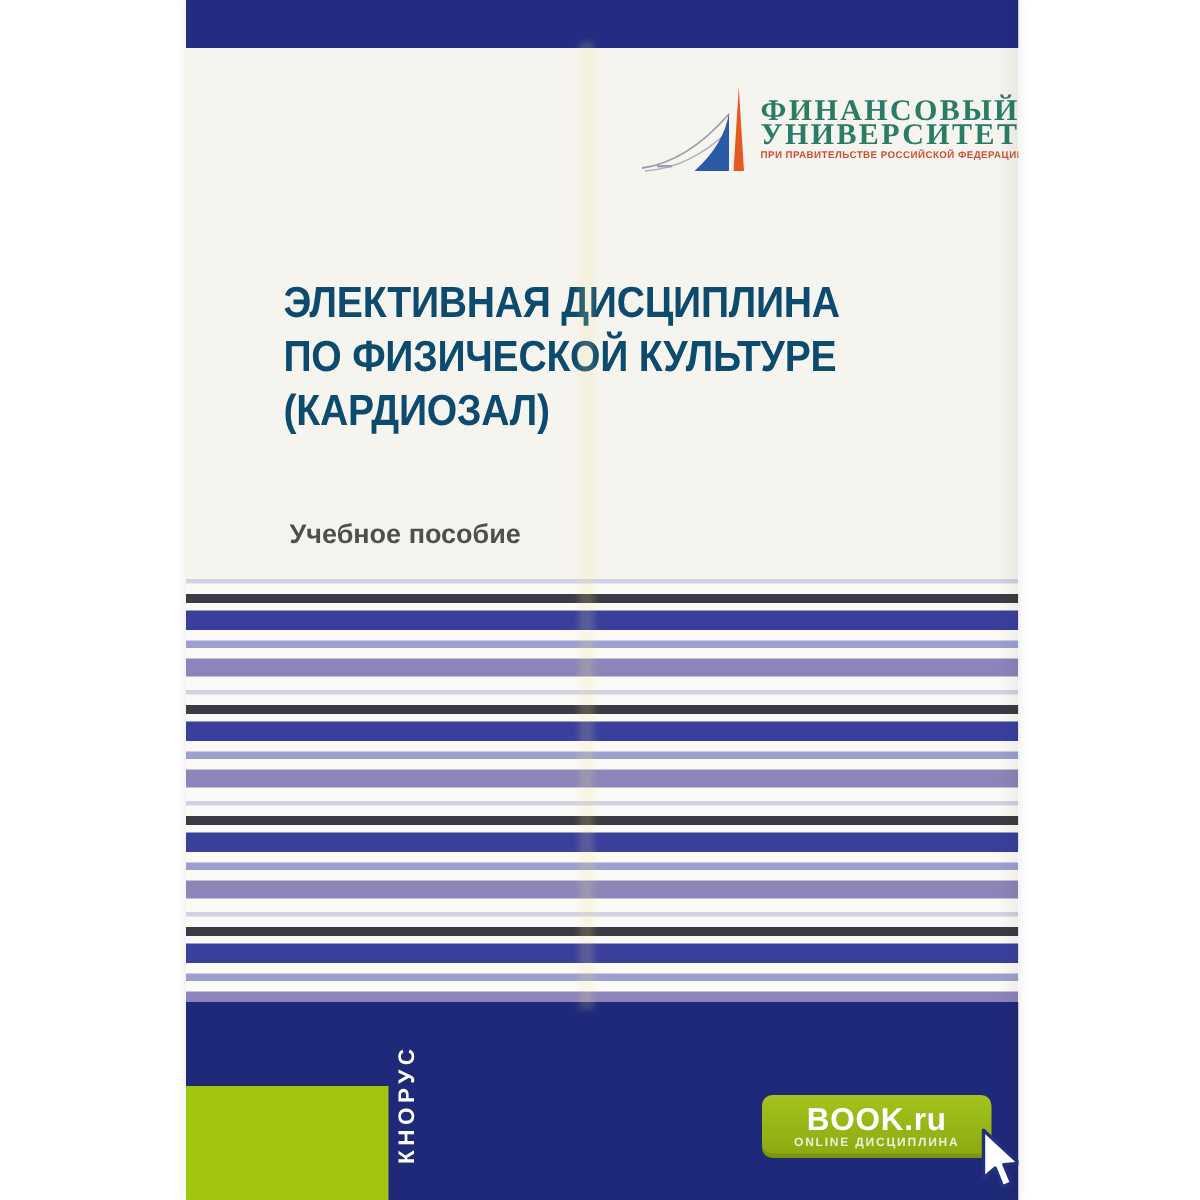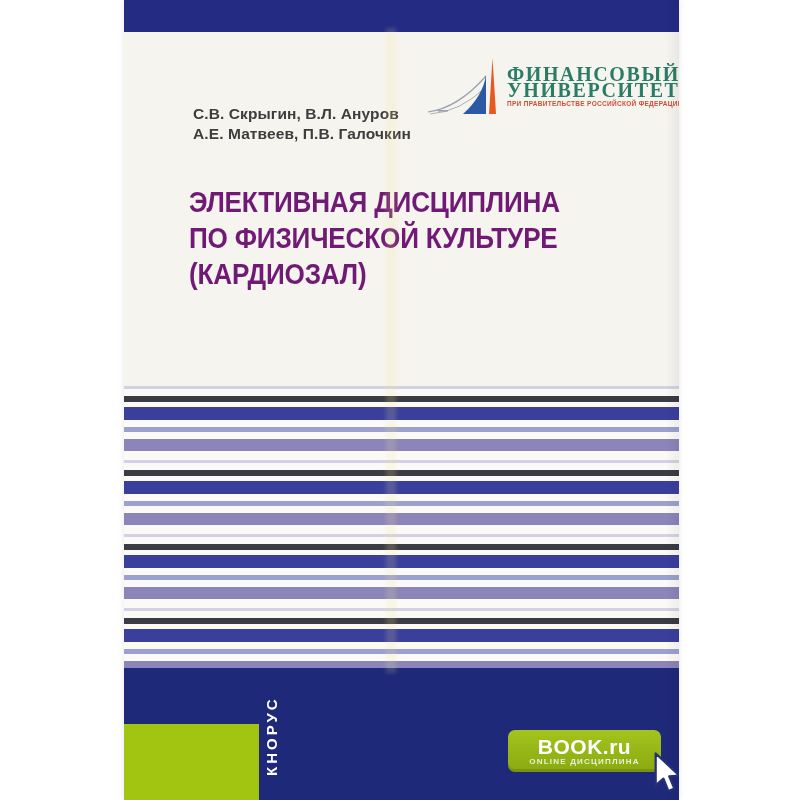--- a/index.html
+++ b/index.html
@@ -87,31 +87,28 @@
         <rect x="12" y="54" width="10" height="1.6" fill="#9aa0ab"></rect>
       </svg>
     </span>
     <div class="uni-text">
       <div class="uni-line" style="color: rgb(42, 124, 103);">ФИНАНСОВЫЙ</div>
       <div class="uni-line" style="color: rgb(42, 124, 103);">УНИВЕРСИТЕТ</div>
       <div class="uni-sub" style="color: rgb(207, 79, 53);">ПРИ ПРАВИТЕЛЬСТВЕ РОССИЙСКОЙ ФЕДЕРАЦИИ</div>
     </div>
   </div>
 
-  <div class="authors" style="color: rgb(61, 61, 61);">
-    <div>С.В. Скрыгин, В.Л. Ануров</div>
-    <div>А.Е. Матвеев, П.В. Галочкин</div>
-  </div>
 
-  <h1 class="title" style="color: #701a75;">
+  <h1 class="title" style="color: #0c4a6e;">
     <span class="tline">ЭЛЕКТИВНАЯ ДИСЦИПЛИНА</span>
     <span class="tline">ПО ФИЗИЧЕСКОЙ КУЛЬТУРЕ</span>
     <span class="tline">(КАРДИОЗАЛ)</span>
   </h1>
 
+  <div class="edition" style="color: rgb(79, 79, 79);">Учебное пособие</div>
 
   <div class="stripes" id="stripes">
       <div style="height: 3px; background: rgb(212, 209, 228);"></div>
       <div style="height: 7px;"></div>
       <div style="height: 6px; background: rgb(59, 59, 69);"></div>
       <div style="height: 5px;"></div>
       <div style="height: 13px; background: rgb(58, 63, 156);"></div>
       <div style="height: 7px;"></div>
       <div style="height: 5px; background: rgb(156, 160, 206);"></div>
       <div style="height: 7px;"></div>

